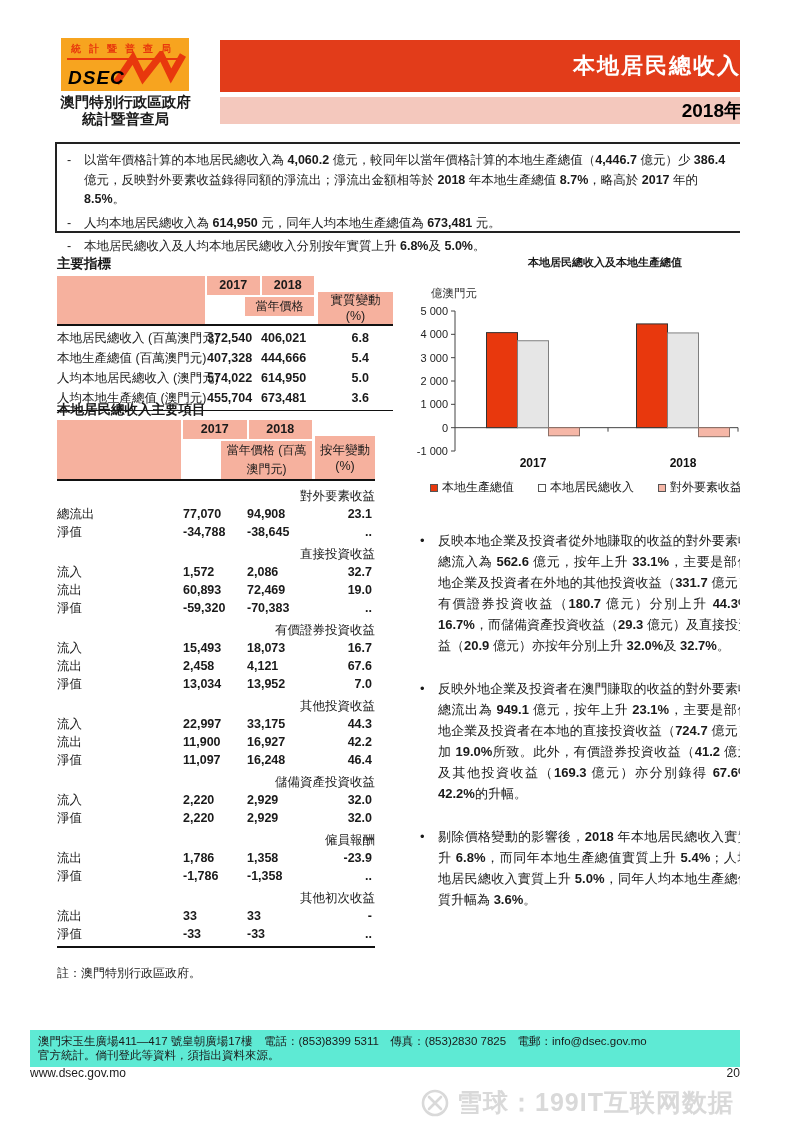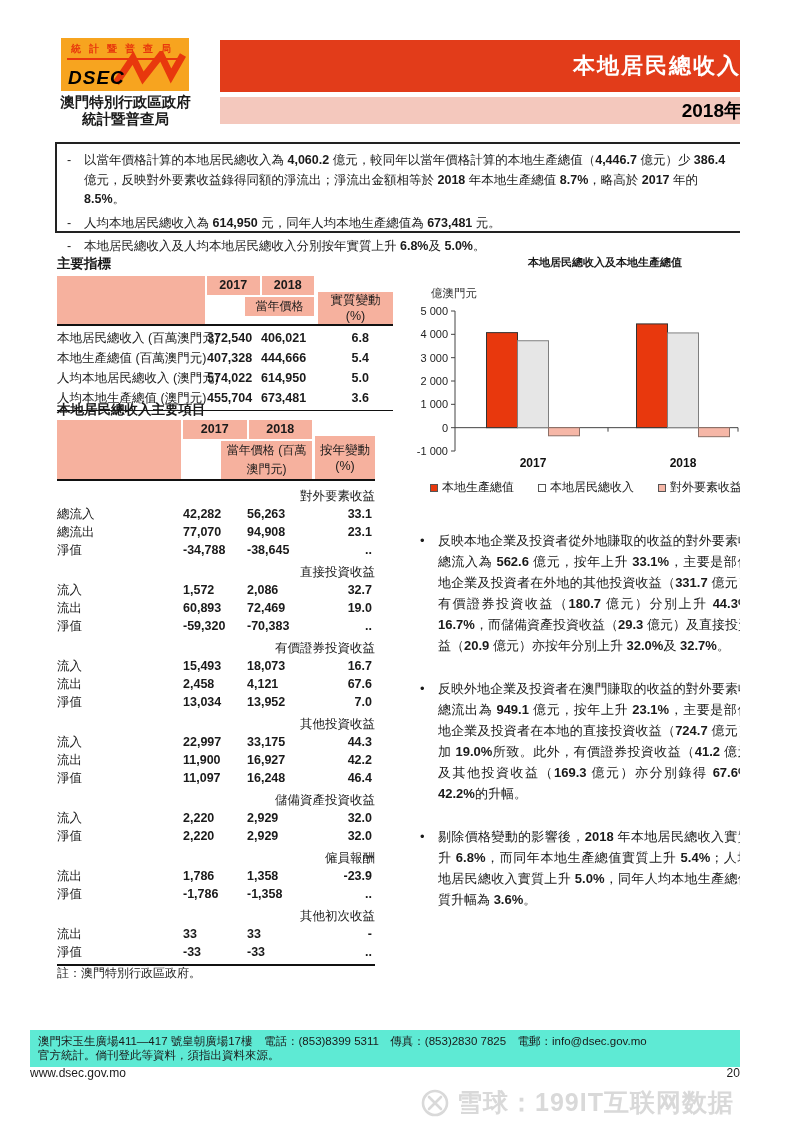--- a/index.html
+++ b/index.html
@@ -175,27 +175,20 @@
       <div></div>
       <div class="hr">
         <span>按年變動</span>
         <span>(%)</span>
       </div>
     </div>
     <div class="tbl-body" id="t2body">
         <div class="sec-gap"></div>
         <div class="tr">
           <div class="sec-name">對外要素收益</div>
-        </div>
-        <div class="tr">
-          <div class="td-label">總流入</div>
-          <div class="td-num">42,282</div>
-          <div class="td-num">56,263</div>
-          <div class=""></div>
-          <div class="td-chg">33.1</div>
         </div>
         <div class="tr">
           <div class="td-label">總流出</div>
           <div class="td-num">77,070</div>
           <div class="td-num">94,908</div>
           <div class=""></div>
           <div class="td-chg">23.1</div>
         </div>
         <div class="tr">
           <div class="td-label">淨值</div>

